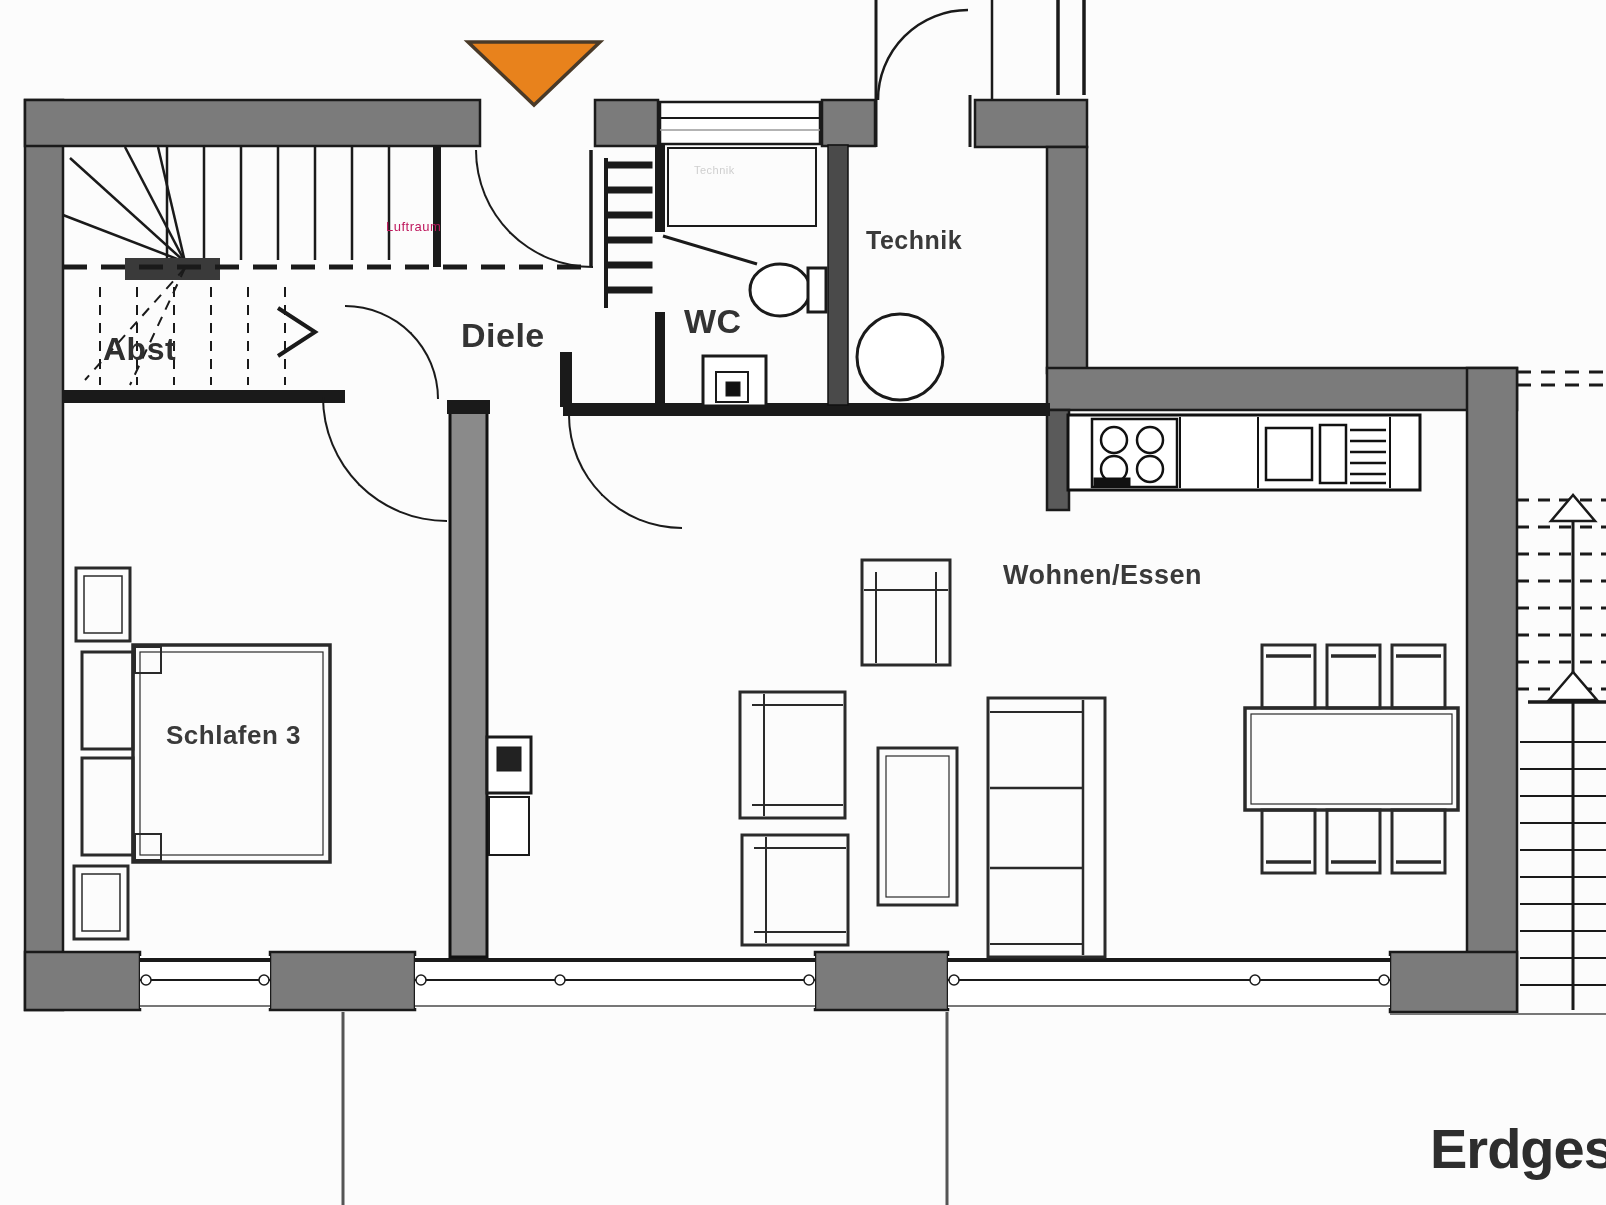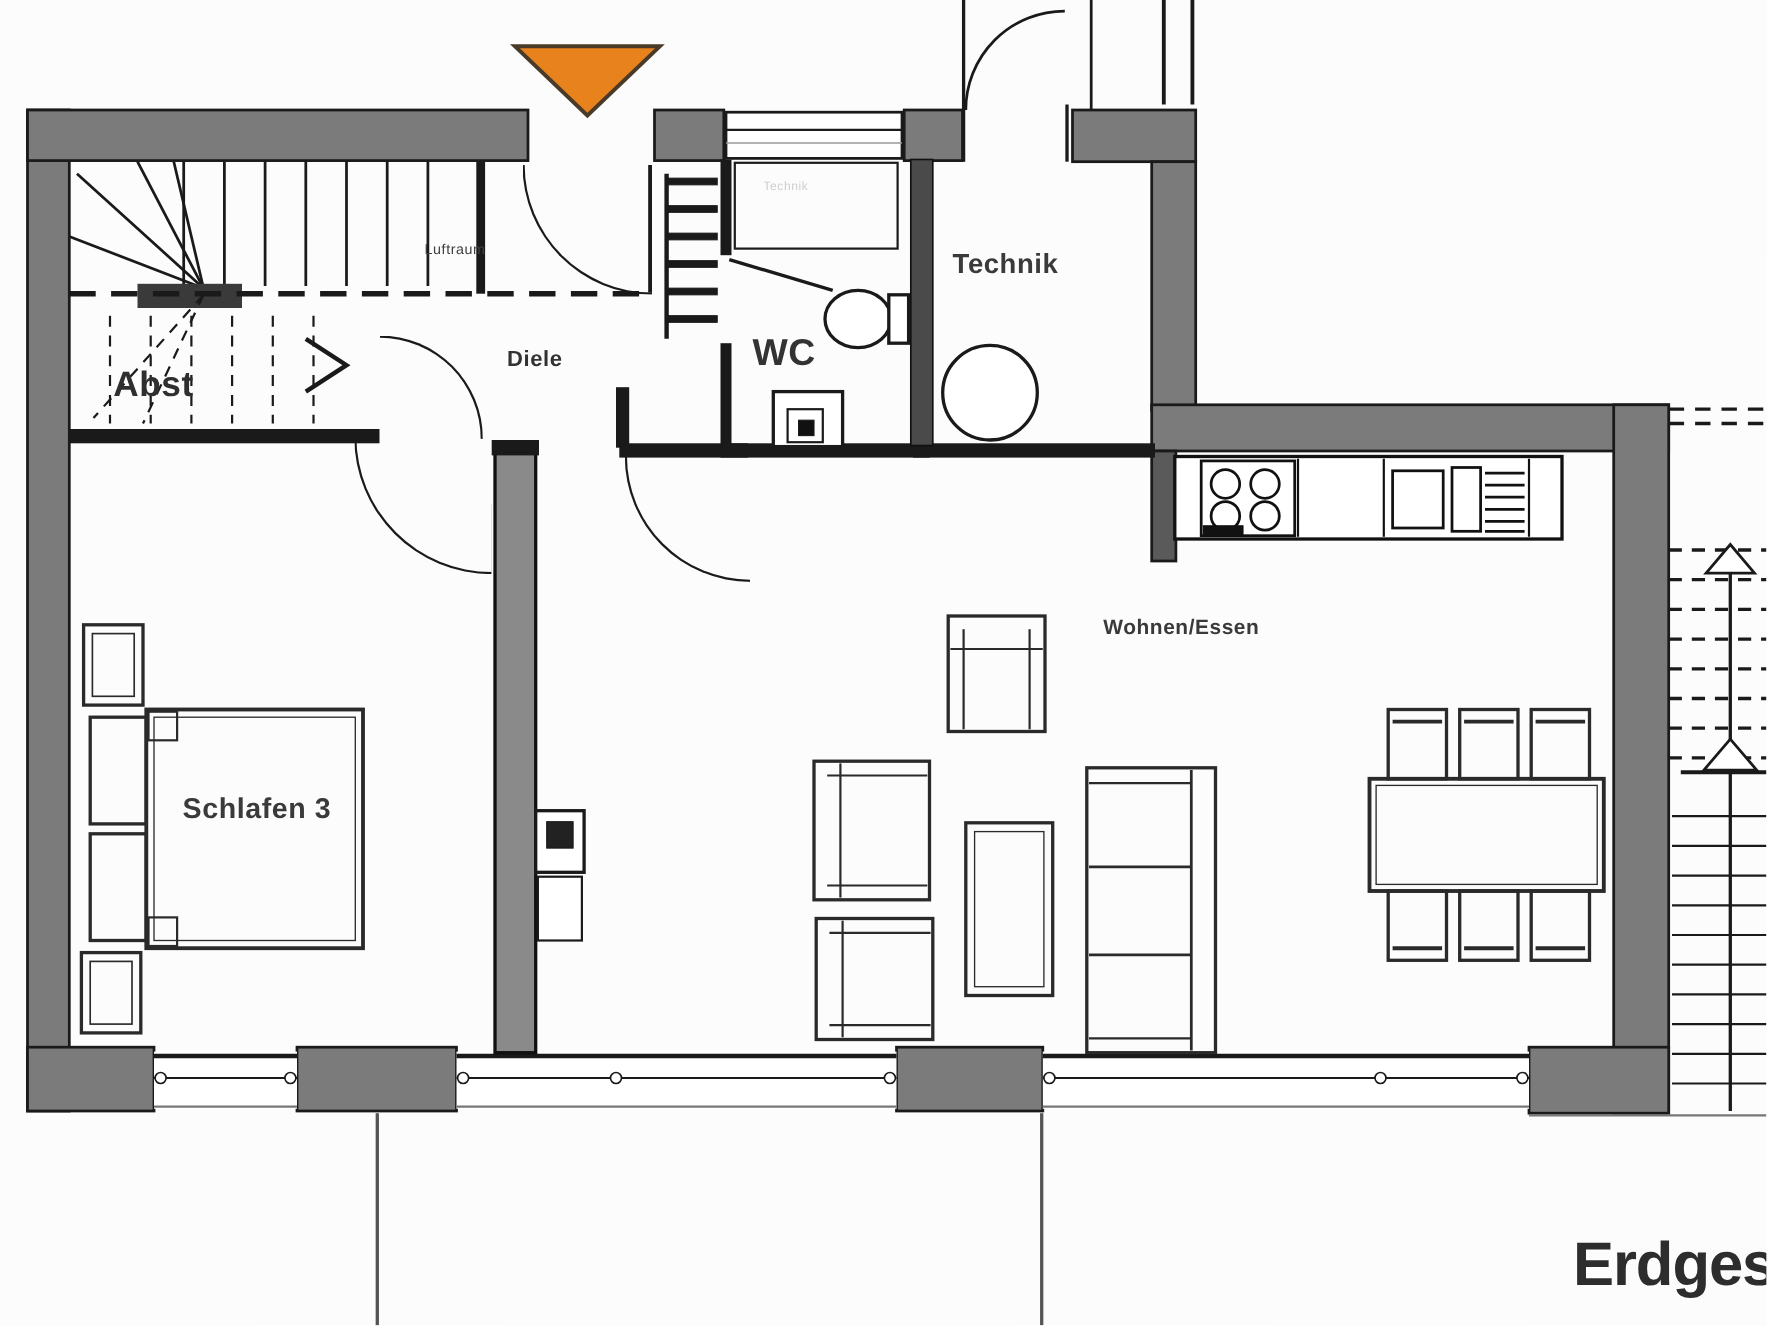--- a/index.html
+++ b/index.html
@@ -12,26 +12,26 @@
   }
   #plan-svg{position:absolute;left:0;top:0;}
   .lbl{
     position:absolute;
     color:#3a3a3a;
     white-space:nowrap;
     letter-spacing:0.5px;
     font-weight:bold;
   }
   .lbl-abst      {left:103px; top:331px;  font-size:32px; color:#2f2f2f;}
-  .lbl-diele     {left:461px; top:316px;  font-size:20px; color:#333;}
+  .lbl-diele     {left:461px; top:316px;  font-size:34px; color:#333;}
   .lbl-wc        {left:684px; top:302px;  font-size:34px; color:#333;}
   .lbl-technik   {left:866px; top:226px;  font-size:25px; color:#3a3a3a;}
-  .lbl-wohnen    {left:1003px;top:560px;  font-size:19px; color:#3a3a3a;}
+  .lbl-wohnen    {left:1003px;top:560px;  font-size:27px; color:#3a3a3a;}
   .lbl-schlafen  {left:146px; top:720px;  font-size:26px; color:#3a3a3a;margin-left:20px;}
-  .lbl-luftraum  {left:386px; top:219px;  font-size:13px; color:#404040; font-weight:normal;}
+  .lbl-luftraum  {left:386px; top:219px;  font-size:13px; color:#be185d; font-weight:normal;}
   .lbl-dusche    {left:694px; top:164px;  font-size:11px; color:#cfcfcf; font-weight:normal;}
   .lbl-title     {left:1430px;top:1116px; font-size:56px; color:#2d2d2d; letter-spacing:-1px;}
   
   .arc{position:absolute;border:0 solid #1a1a1a;}
 </style>
 </head>
 <body>
 
 <div id="canvas">
 

